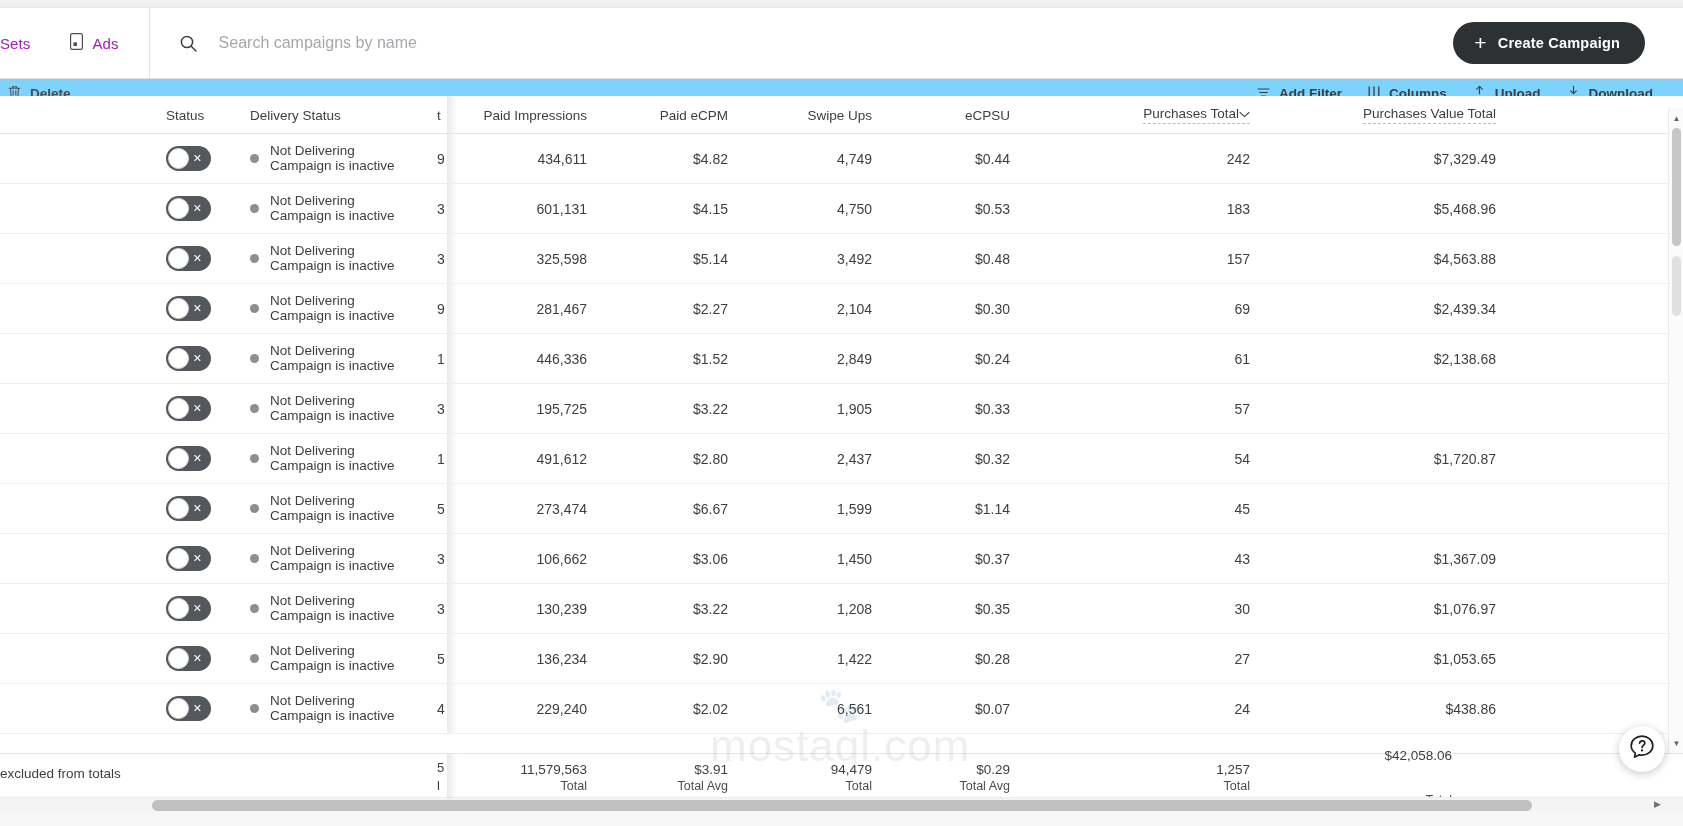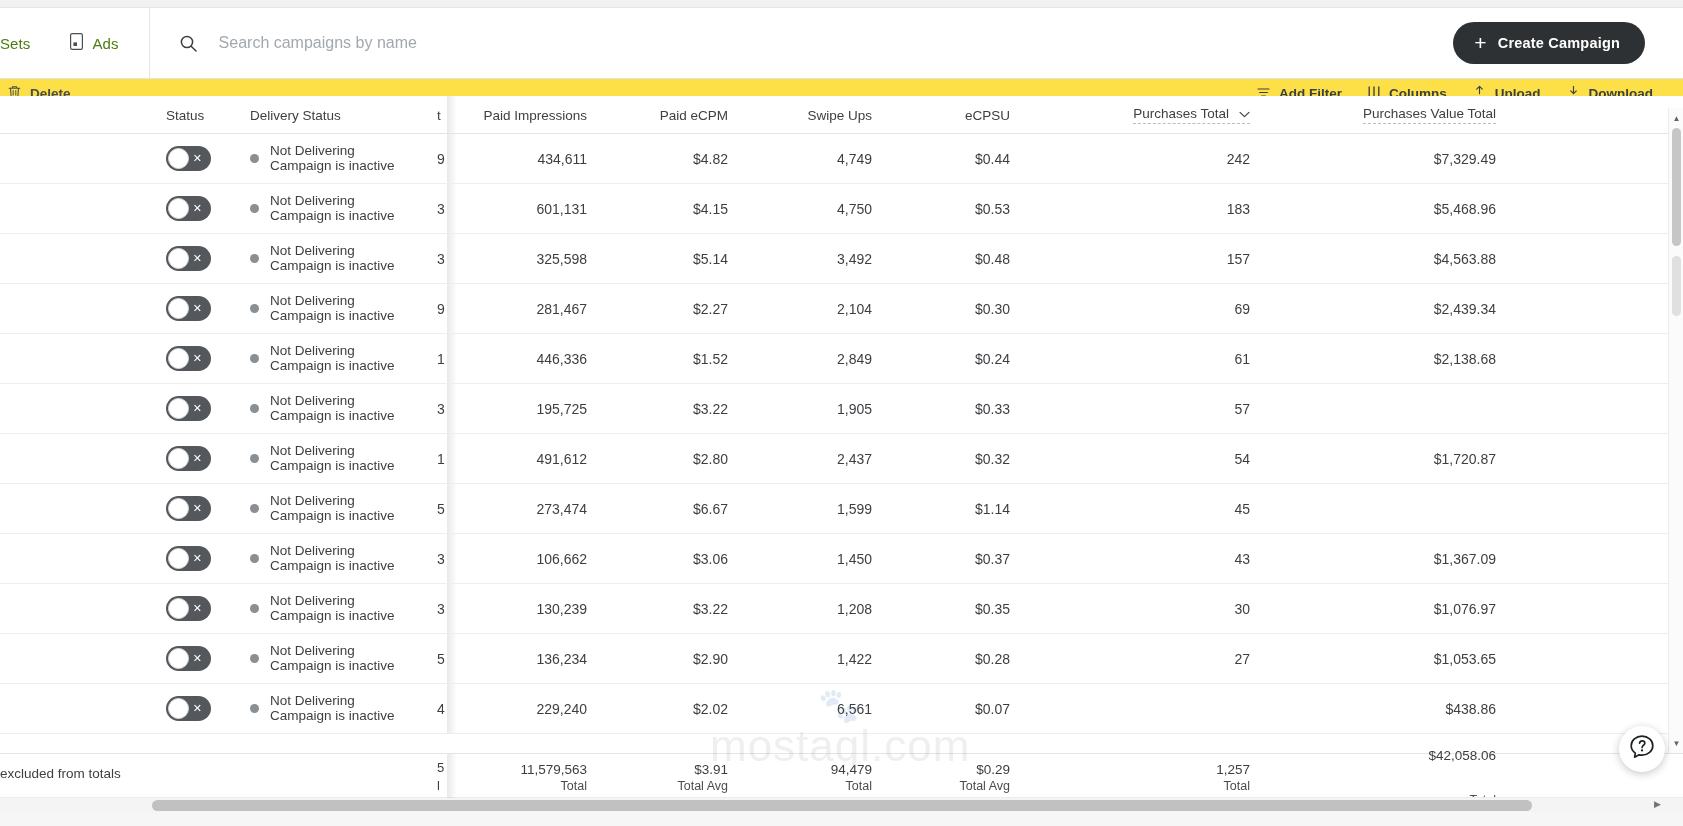--- a/index.html
+++ b/index.html
@@ -20,21 +20,21 @@
 
   
   .header {
     position: absolute; left: 0; top: 8px; width: 1683px; height: 71px;
     background: #fff; border-bottom: 1px solid #e4e4e4;
     display: flex; align-items: center;
   }
   .nav-tabs { display: flex; align-items: center; height: 100%; padding-left: 0; }
   .nav-tab {
     display: flex; align-items: center; gap: 9px;
-    font-size: 15px; color: #4d7c0f; height: 100%;
+    font-size: 15px; color: #a21caf; height: 100%;
     padding: 0 22px; cursor: pointer; white-space: nowrap;
   }
   .nav-tab .tab-label { letter-spacing: .1px; }
   .nav-divider { width: 1px; height: 71px; background: #e4e4e4; margin-left: 8px; }
 
   .search-wrap {
     display: flex; align-items: center; gap: 0; flex: 1; height: 100%;
     padding-left: 22px;
   }
   .search-icon-box { width: 34px; display: flex; justify-content: center; align-items: center; }
@@ -52,21 +52,21 @@
     height: 42px; padding: 0 25px 0 21px;
     font-family: "Liberation Sans", sans-serif;
     font-size: 14.5px; font-weight: bold; letter-spacing: .2px;
     cursor: pointer; margin-right: 38px;
   }
   .plus-glyph { font-size: 21px; font-weight: 300; line-height: 1; margin-top: -2px; }
 
   
   .toolbar {
     position: absolute; left: 0; top: 79px; width: 1683px; height: 29px;
-    background: #fde047; border-bottom: 1px solid #e4e4e4;
+    background: #7dd3fc; border-bottom: 1px solid #e4e4e4;
     display: flex; align-items: center; justify-content: space-between;
   }
   .toolbar-left { display: flex; align-items: center; padding-left: 8px; }
   .toolbar-right { display: flex; align-items: center; padding-right: 30px; gap: 26px; }
   .tb-item {
     display: flex; align-items: center; gap: 9px;
     font-size: 13.5px; font-weight: bold; color: #3d4043;
     cursor: pointer; white-space: nowrap;
   }
   .tb-item.delete { color: #4a4d50; }
@@ -89,21 +89,21 @@
     font-size: 14px; color: #3c3f42; white-space: nowrap;
   }
   .cell.num { justify-content: flex-end; }
   .th {
     position: absolute; top: 0; height: 38px;
     display: flex; align-items: center;
     font-size: 13.5px; color: #3d4043; white-space: nowrap;
   }
   .th.num { justify-content: flex-end; }
   .th-sortable {
-    display: inline-flex; align-items: center; gap: 10px;
+    display: inline-flex; align-items: center; 
     border-bottom: 1px dashed #b9bdc0; padding-bottom: 2px;
   }
   .th-dashed { border-bottom: 1px dashed #b9bdc0; padding-bottom: 2px; }
 
   
   .toggle {
     width: 45px; height: 25px; border-radius: 13px;
     background: #54585c; position: relative; cursor: pointer;
     display: flex; align-items: center;
   }
@@ -624,20 +624,21 @@
                 <div class="l1">Not Delivering</div>
                 <div class="l2">Campaign is inactive</div>
               </span>
             </div>
           </div>
           <div class="frag">4</div>
           <div class="cell num" style="left: 463px; width: 124px;">229,240</div>
           <div class="cell num" style="left: 620px; width: 108px;">$2.02</div>
           <div class="cell num" style="left: 770px; width: 102px;">6,561</div>
           <div class="cell num" style="left: 920px; width: 90px;">$0.07</div>
+          <div class="cell num" style="left: 1080px; width: 170px;">24</div>
           <div class="cell num" style="left: 1300px; width: 196px;">$438.86</div>
           <div class="freeze-seam"></div>
         </div>
       </div>
   </div>
 
   <div class="footer">
     <div class="foot-note" id="foot-note" style="left:0;">excluded from totals</div>
     <div class="frag" style="left:437px;top:4px;height:18px;font-size:13px;">5</div>
     <div class="frag" style="left:437px;top:22px;height:18px;font-size:13px;">l</div>
@@ -656,21 +657,21 @@
           <div class="lbl">Total</div>
         </div>
         <div class="foot-cell" style="left: 920px; width: 90px;">
           <div>$0.29</div>
           <div class="lbl">Total Avg</div>
         </div>
         <div class="foot-cell" style="left: 1080px; width: 170px;">
           <div>1,257</div>
           <div class="lbl">Total</div>
         </div>
-        <div class="foot-cell" style="left: 1300px; width: 196px; gap: 28px;">
+        <div class="foot-cell" style="left: 1256px; width: 196px; gap: 28px;">
           <div>$42,058.06</div>
           <div class="lbl">Total</div>
         </div>
       </div>
   </div>
 
   <div class="vscroll">
     <div class="up">▲</div>
     <div class="vthumb"></div>
     <div class="vthumb2"></div>

